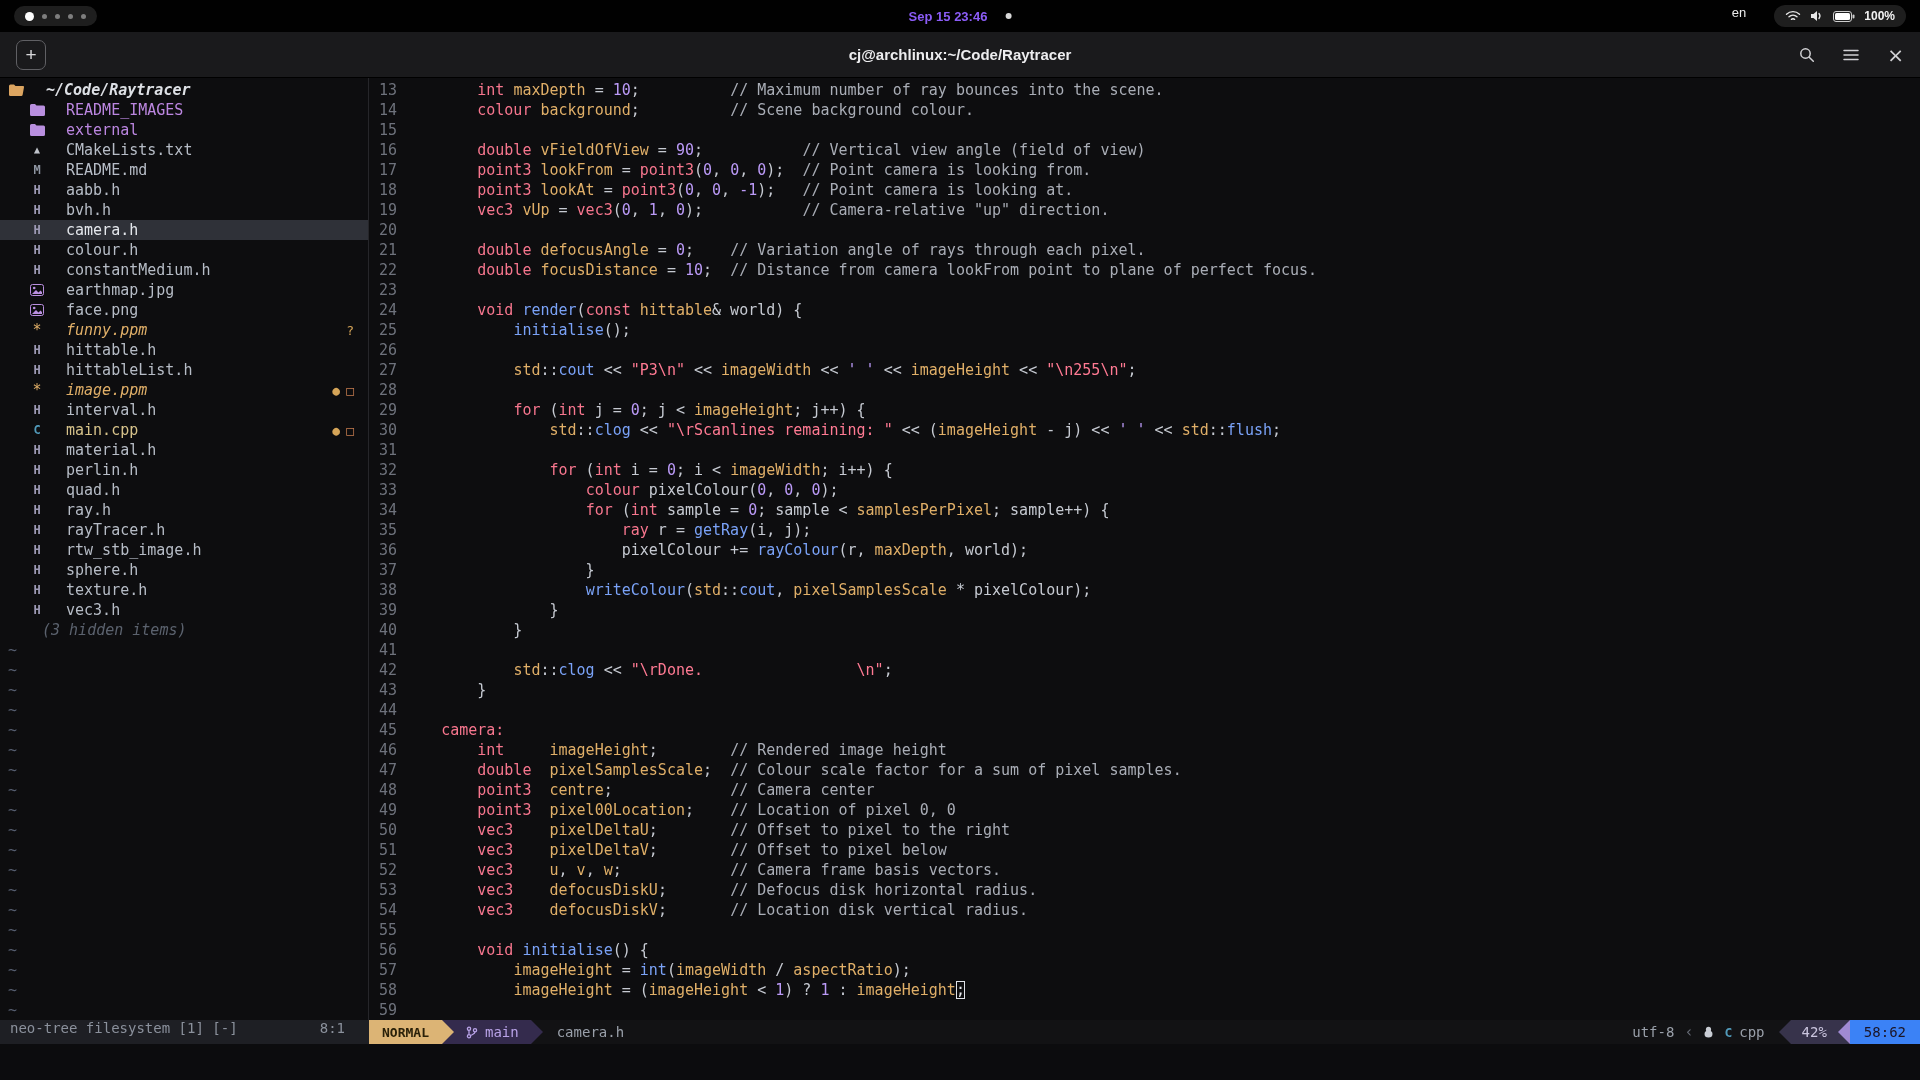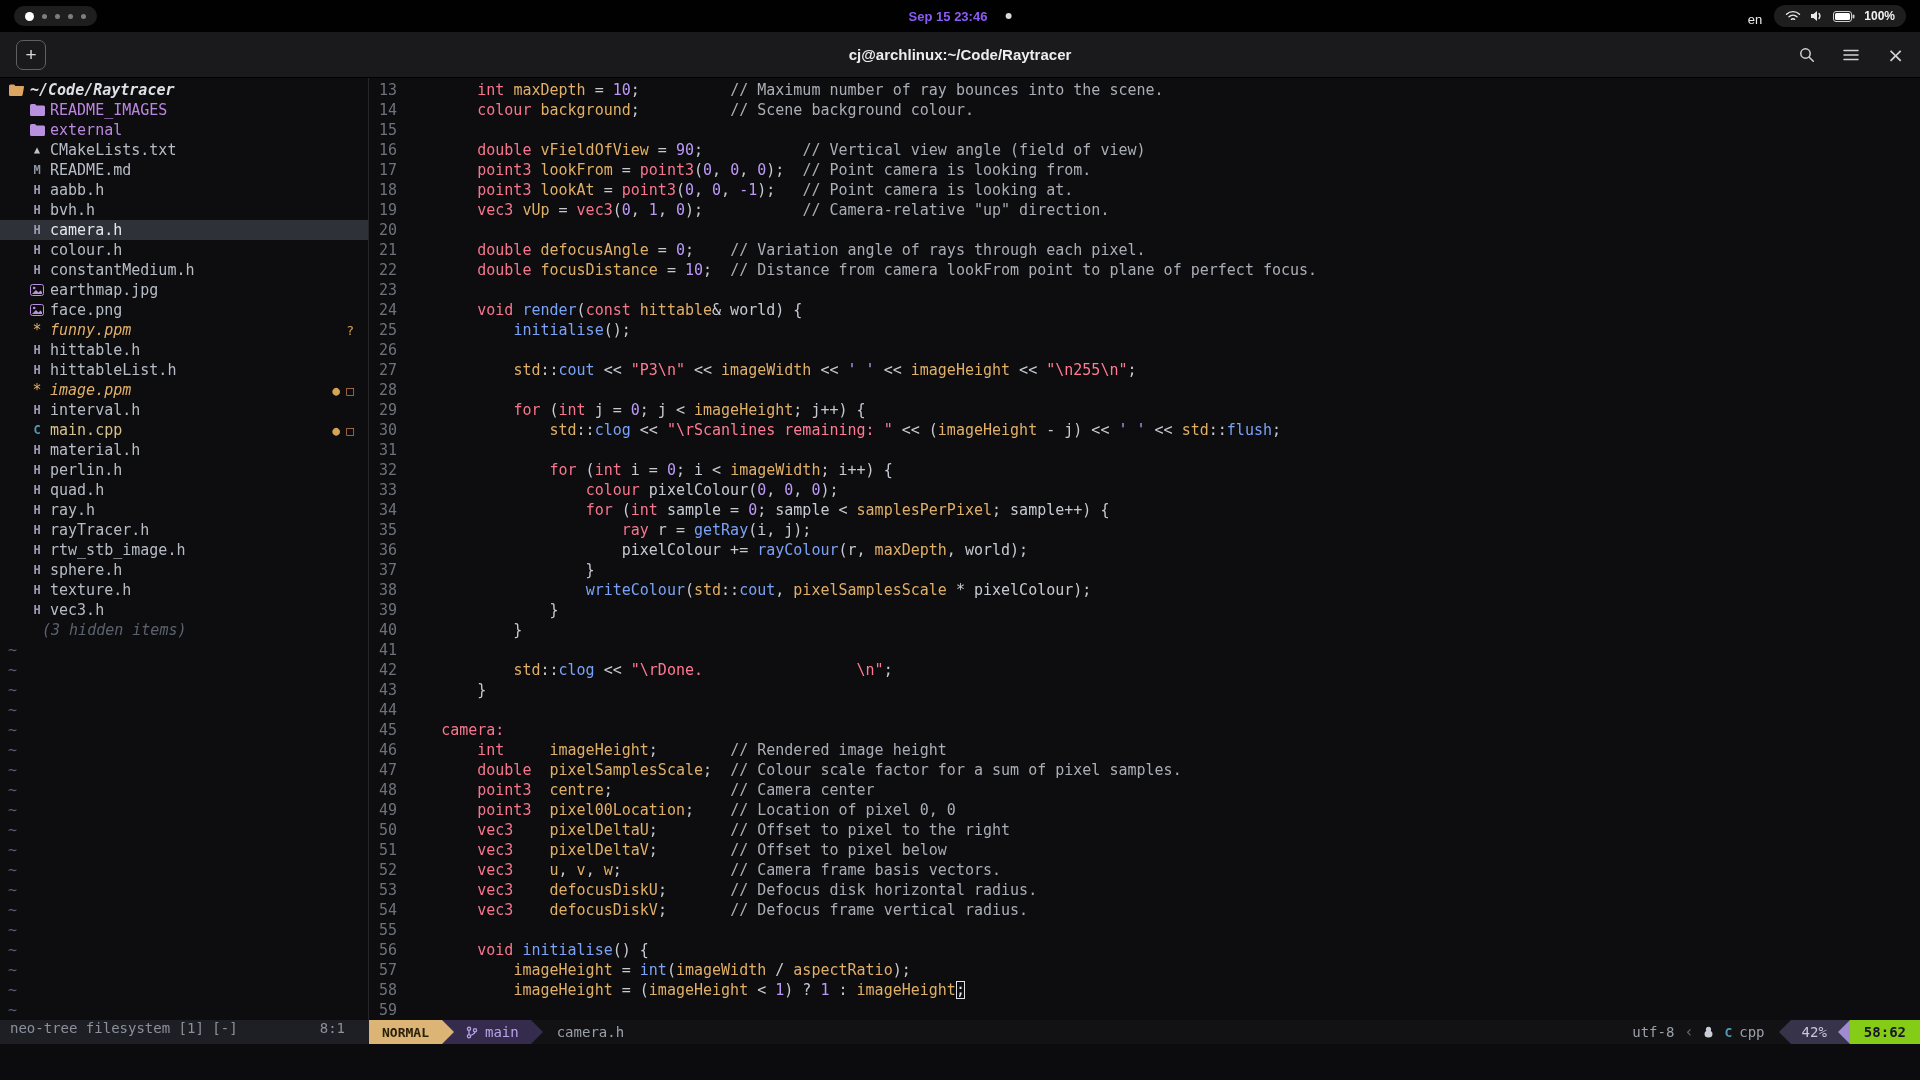--- a/index.html
+++ b/index.html
@@ -7,41 +7,41 @@
   body{font-family:"DejaVu Sans Mono",monospace}
 
   
   .system-bar{height:32px;background:#010101;display:flex;align-items:center;padding:0 14px;position:relative}
   .ws-pill{display:flex;align-items:center;gap:8px;background:#1e1e1e;border-radius:11px;height:20px;padding:0 11px}
   .ws-dot{width:5px;height:5px;border-radius:50%;background:#7e7e7e}
   .ws-dot.active{width:9px;height:9px;background:#fdfdfd}
   .clock-wrap{position:absolute;left:50%;transform:translateX(-50%);display:flex;align-items:center}
   .clock{color:#8b5cf6;font:bold 13px "Liberation Sans",sans-serif}
   .notif-dot{width:6px;height:6px;border-radius:50%;background:#d8d8d8;margin-left:18px}
-  .tray{margin-left:auto;display:flex;align-items:flex-end;gap:12px}
+  .tray{margin-left:auto;display:flex;align-items:flex-start;gap:28px}
   .kbd-layout{color:#ececec;font:13px "Liberation Sans",sans-serif}
   .tray-pill{display:flex;align-items:center;gap:9px;background:#1e1e1e;border-radius:12px;height:22px;padding:0 11px}
   .battery-label{color:#f2f2f2;font:bold 12px "Liberation Sans",sans-serif}
 
   
   .term-header{height:46px;background:#1a1a1c;border-bottom:1px solid #000;display:flex;align-items:center;padding:0 16px;position:relative}
   .new-tab-btn{width:30px;height:30px;border:1px solid #606064;border-radius:7px;color:#d8d8da;font-size:19px;line-height:1;display:flex;align-items:center;justify-content:center;background:transparent}
   .term-title{position:absolute;left:50%;transform:translateX(-50%);color:#ededef;font:bold 15px "Liberation Sans",sans-serif;white-space:nowrap}
   .header-actions{margin-left:auto;display:flex;align-items:center;gap:28px;color:#d2d2d5}
   .close-glyph{font-size:20px;line-height:1;font-family:"DejaVu Sans",sans-serif}
 
   
   .workspace{display:flex;height:942px;background:#0d0d0f}
 
   
   .sidebar{width:369px;flex:none;border-right:1px solid #26262a;padding-top:2px;overflow:hidden}
   .tree-row{height:20px;display:flex;align-items:center;font-size:15px;white-space:pre;padding-left:28px}
   .tree-row.depth0{padding-left:8px}
   .tree-row .icon{width:18px;flex:none;text-align:center;line-height:1;display:inline-flex;justify-content:center;align-items:center}
-  .tree-label{margin-left:4px;color:#b6bcc6}
+  .tree-label{margin-left:20px;color:#b6bcc6}
   .tree-row.selected{background:#2f3138}
   .tree-row.selected .tree-label{color:#e4e7ec}
   .lbl-root{color:#dde0e5;font-weight:bold;font-style:italic}
   .lbl-dir{color:#bb86e0}
   .lbl-mod{color:#e0af68;font-style:italic}
   .lbl-mod-plain{color:#d6c28a}
   .lbl-hidden{color:#5b626e;font-style:italic}
   .git-badges{margin-left:auto;display:flex;gap:6px;padding-right:14px;font-size:13px}
   .gb-untracked{color:#d5a458}
   .gb-modified{color:#d5a458}
@@ -74,21 +74,21 @@
   .pl-r.branch{border-left:12px solid #342b4d}
   .pl-l{width:0;height:0;border-top:12px solid transparent;border-bottom:12px solid transparent}
   .pl-l.progress{border-right:12px solid #37334b}
   .pl-l.location{border-right:12px solid #a08ad2;background:#37334b}
   .sl-filename{margin-left:14px}
   .sl-spacer{flex:1}
   .sl-chevron{color:#686d78;font-size:15px;margin:0 10px}
   .sl-ft{display:flex;align-items:center;gap:7px;margin-right:14px}
   .cpp-glyph{color:#519aba;font-weight:bold;font-size:13px}
   .seg-progress{background:#37334b;color:#cac5de;padding:0 11px}
-  .seg-location{background:#84cc16;color:#1b1526;font-weight:bold;padding:0 14px}
+  .seg-location{background:#3b82f6;color:#1b1526;font-weight:normal;padding:0 14px}
 
   .cmdline{height:36px;background:#0c0c0e}
 </style>
 </head>
 <body>
 
 <div class="system-bar">
   <div class="ws-pill">
     <span class="ws-dot active"></span>
     <span class="ws-dot"></span>
@@ -246,21 +246,21 @@
       <div class="code-line"><span class="line-number">44</span><span class="line-content"></span></div>
       <div class="code-line"><span class="line-number">45</span><span class="line-content"><span class="tok-p">    </span><span class="tok-k">camera:</span></span></div>
       <div class="code-line"><span class="line-number">46</span><span class="line-content"><span class="tok-p">        </span><span class="tok-k">int</span><span class="tok-p">     </span><span class="tok-f">imageHeight</span><span class="tok-p">;        </span><span class="tok-c">// Rendered image height</span></span></div>
       <div class="code-line"><span class="line-number">47</span><span class="line-content"><span class="tok-p">        </span><span class="tok-k">double</span><span class="tok-p">  </span><span class="tok-f">pixelSamplesScale</span><span class="tok-p">;  </span><span class="tok-c">// Colour scale factor for a sum of pixel samples.</span></span></div>
       <div class="code-line"><span class="line-number">48</span><span class="line-content"><span class="tok-p">        </span><span class="tok-k">point3</span><span class="tok-p">  </span><span class="tok-f">centre</span><span class="tok-p">;             </span><span class="tok-c">// Camera center</span></span></div>
       <div class="code-line"><span class="line-number">49</span><span class="line-content"><span class="tok-p">        </span><span class="tok-k">point3</span><span class="tok-p">  </span><span class="tok-f">pixel00Location</span><span class="tok-p">;    </span><span class="tok-c">// Location of pixel 0, 0</span></span></div>
       <div class="code-line"><span class="line-number">50</span><span class="line-content"><span class="tok-p">        </span><span class="tok-k">vec3</span><span class="tok-p">    </span><span class="tok-f">pixelDeltaU</span><span class="tok-p">;        </span><span class="tok-c">// Offset to pixel to the right</span></span></div>
       <div class="code-line"><span class="line-number">51</span><span class="line-content"><span class="tok-p">        </span><span class="tok-k">vec3</span><span class="tok-p">    </span><span class="tok-f">pixelDeltaV</span><span class="tok-p">;        </span><span class="tok-c">// Offset to pixel below</span></span></div>
       <div class="code-line"><span class="line-number">52</span><span class="line-content"><span class="tok-p">        </span><span class="tok-k">vec3</span><span class="tok-p">    </span><span class="tok-f">u</span><span class="tok-p">, </span><span class="tok-f">v</span><span class="tok-p">, </span><span class="tok-f">w</span><span class="tok-p">;            </span><span class="tok-c">// Camera frame basis vectors.</span></span></div>
       <div class="code-line"><span class="line-number">53</span><span class="line-content"><span class="tok-p">        </span><span class="tok-k">vec3</span><span class="tok-p">    </span><span class="tok-f">defocusDiskU</span><span class="tok-p">;       </span><span class="tok-c">// Defocus disk horizontal radius.</span></span></div>
-      <div class="code-line"><span class="line-number">54</span><span class="line-content"><span class="tok-p">        </span><span class="tok-k">vec3</span><span class="tok-p">    </span><span class="tok-f">defocusDiskV</span><span class="tok-p">;       </span><span class="tok-c">// Defocus frame vertical radius.</span></span></div>
+      <div class="code-line"><span class="line-number">54</span><span class="line-content"><span class="tok-p">        </span><span class="tok-k">vec3</span><span class="tok-p">    </span><span class="tok-f">defocusDiskV</span><span class="tok-p">;       </span><span class="tok-c">// Location disk vertical radius.</span></span></div>
       <div class="code-line"><span class="line-number">55</span><span class="line-content"></span></div>
       <div class="code-line"><span class="line-number">56</span><span class="line-content"><span class="tok-p">        </span><span class="tok-k">void</span><span class="tok-p"> </span><span class="tok-u">initialise</span><span class="tok-p">() {</span></span></div>
       <div class="code-line"><span class="line-number">57</span><span class="line-content"><span class="tok-p">            </span><span class="tok-f">imageHeight</span><span class="tok-p"> = </span><span class="tok-u">int</span><span class="tok-p">(</span><span class="tok-f">imageWidth</span><span class="tok-p"> / </span><span class="tok-f">aspectRatio</span><span class="tok-p">);</span></span></div>
       <div class="code-line"><span class="line-number">58</span><span class="line-content"><span class="tok-p">            </span><span class="tok-f">imageHeight</span><span class="tok-p"> = (</span><span class="tok-f">imageHeight</span><span class="tok-p"> &lt; </span><span class="tok-n">1</span><span class="tok-p">) ? </span><span class="tok-n">1</span><span class="tok-p"> : </span><span class="tok-f">imageHeight</span><span class="tok-x">;</span></span></div>
       <div class="code-line"><span class="line-number">59</span><span class="line-content"></span></div>
     </div>
 </div>
 
 <div class="statusline">
   <div class="sl-left">

